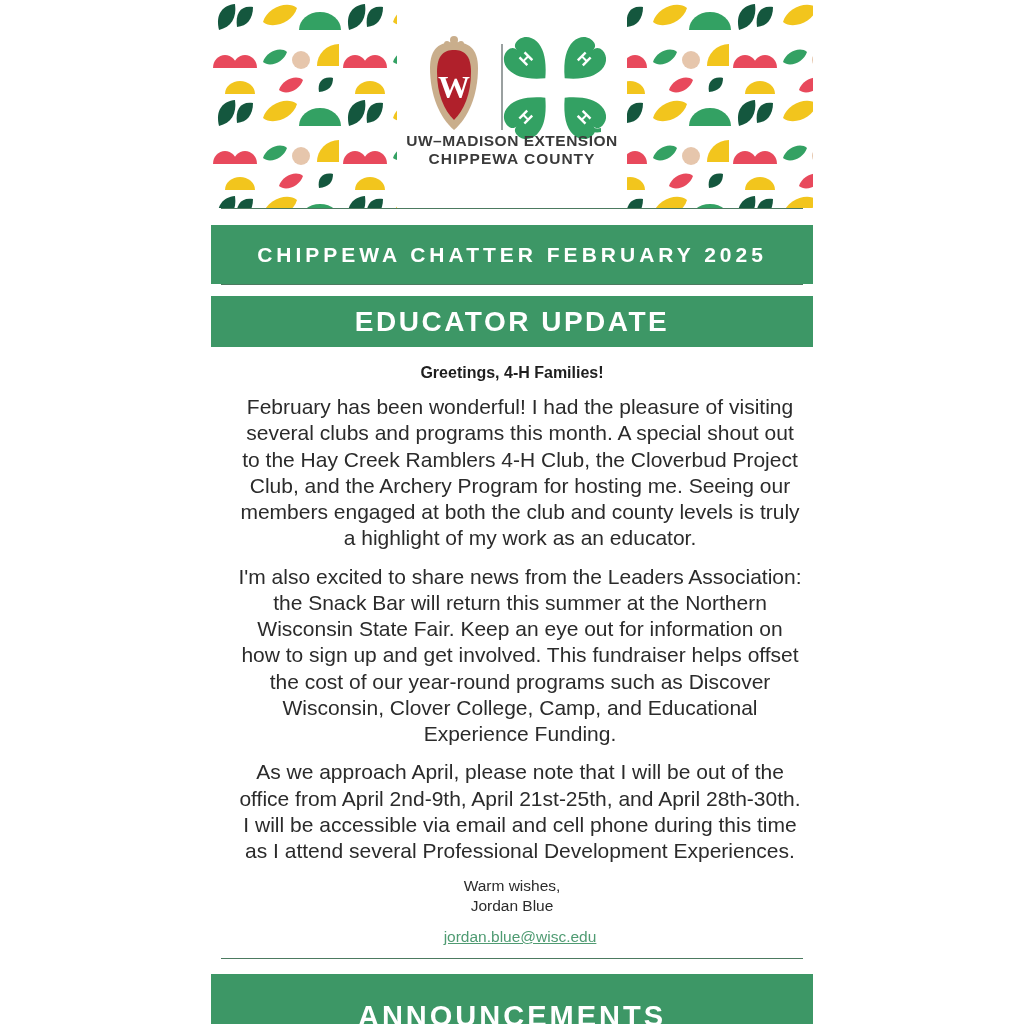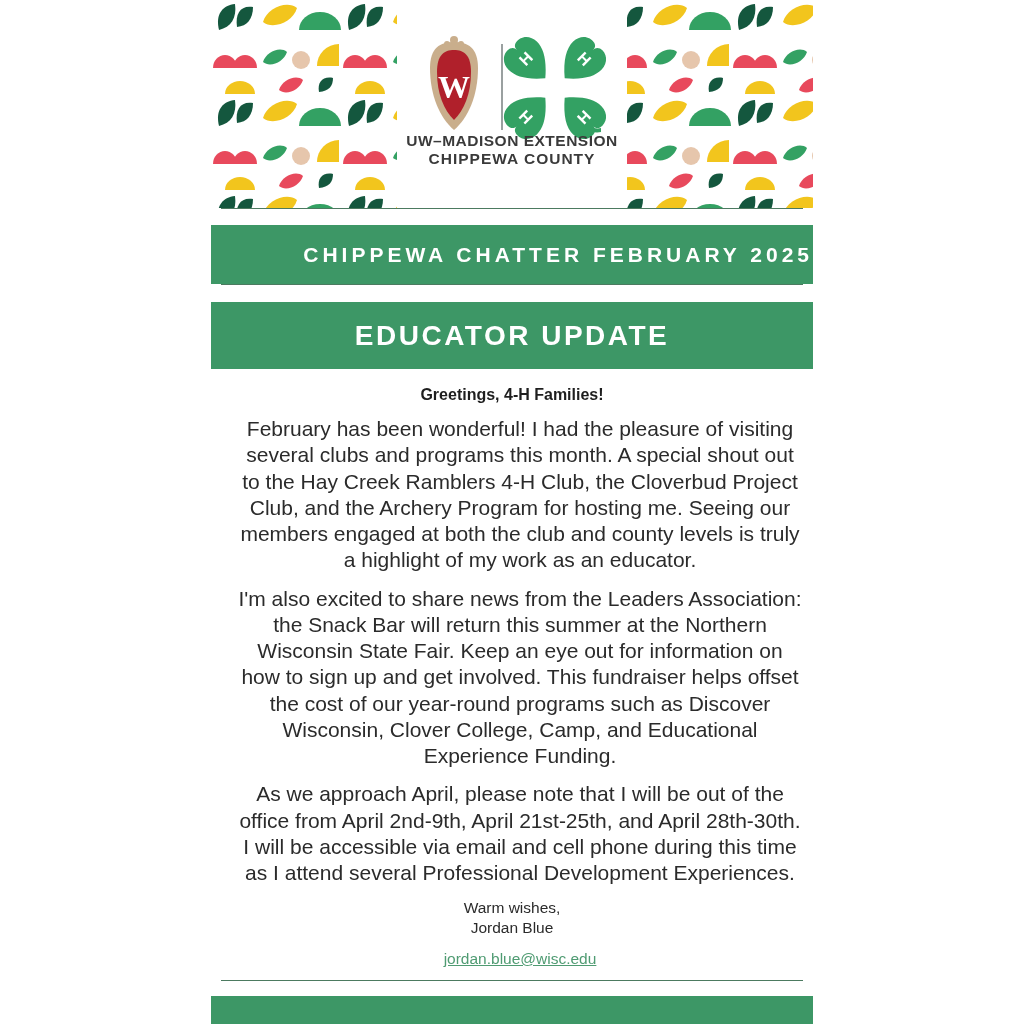--- a/index.html
+++ b/index.html
@@ -30,22 +30,22 @@
     margin:0 10px;
   }
   .rule-1{margin-top:7px;}
   .rule-2{margin-top:16px;}
   .rule-3{margin-top:9px;}
   .banner{
     background:var(--banner-green);color:#fff;
     display:flex;align-items:center;justify-content:center;
     text-align:center;font-weight:700;
   }
-  .banner-title{height:59px;margin-top:16px;font-size:21px;letter-spacing:4px;justify-content:flex-end;}
-  .banner-section{height:67px;margin-top:17px;font-size:28px;letter-spacing:2.5px;}
+  .banner-title{height:59px;margin-top:16px;font-size:21px;letter-spacing:4px;}
+  .banner-section{height:51px;margin-top:11px;font-size:28px;letter-spacing:2.5px;}
   .banner-announce{height:84px;margin-top:15px;font-size:29px;letter-spacing:3px;}
   .body-copy{padding:0 10px;text-align:center;}
   .greeting{
     margin:17px 0 12px 0;font-size:16px;font-weight:600;color:#1e1e1e;
   }
   .body-copy p.para{
     margin:0 0 12px 16px;font-size:21px;line-height:1.25;color:#2b2b2b;
   }
   .closing{margin:7px 0 12px 0;font-size:15.5px;line-height:1.25;color:#2b2b2b;}
   .sig-title{margin:0 0 12px 0;font-size:15.5px;line-height:1.25;color:#2b2b2b;}

